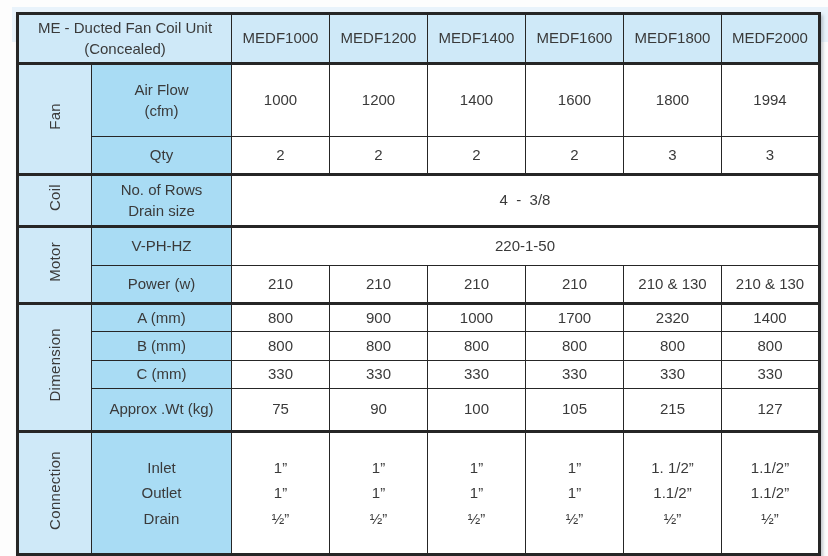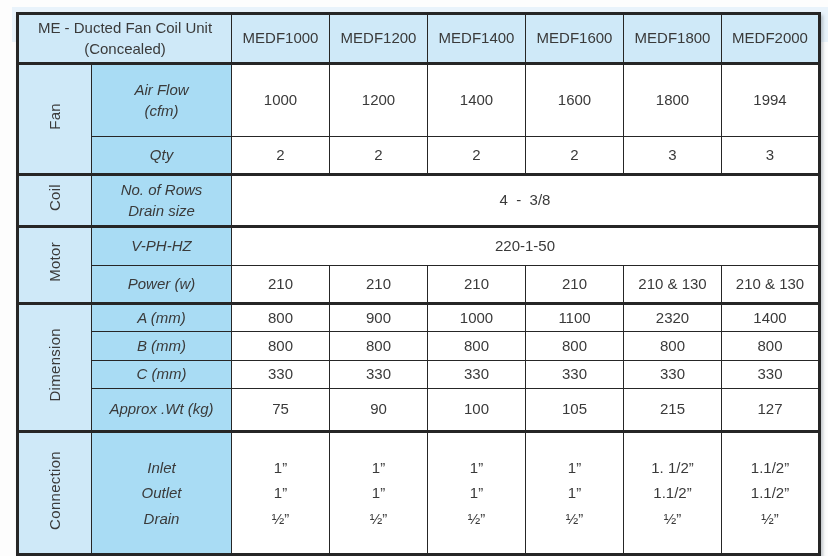--- a/index.html
+++ b/index.html
@@ -48,21 +48,20 @@
     border-top-width: 3px;
   }
   .hdr {
     background: #cfe9f8;
   }
   .grp {
     background: #cfe9f8;
   }
   .lbl {
     background: #a9dcf4;
-    font-style: italic;
   }
   .vert {
     display: inline-block;
     writing-mode: vertical-rl;
     transform: rotate(180deg);
     font-size: 15px;
     letter-spacing: 0.3px;
   }
   td.conn {
     line-height: 1.7;
@@ -141,21 +140,21 @@
     <td>210 &amp; 130</td>
     <td>210 &amp; 130</td>
   </tr>
 
   <tr class="sec" style="height:28px">
     <th rowspan="4" class="grp"><span class="vert">Dimension</span></th>
     <th class="lbl">A (mm)</th>
     <td>800</td>
     <td>900</td>
     <td>1000</td>
-    <td>1100</td>
+    <td>1700</td>
     <td>2320</td>
     <td>1400</td>
   </tr>
 
   <tr style="height:29px">
     <th class="lbl">B (mm)</th>
     <td>800</td>
     <td>800</td>
     <td>800</td>
     <td>800</td>

